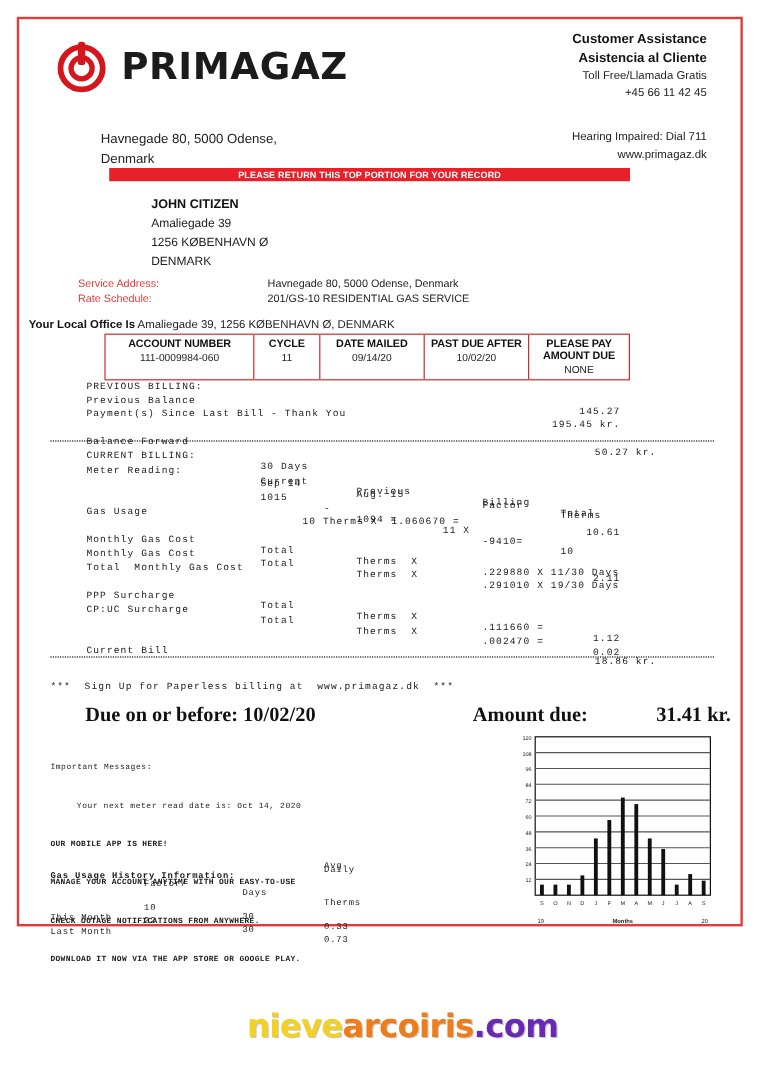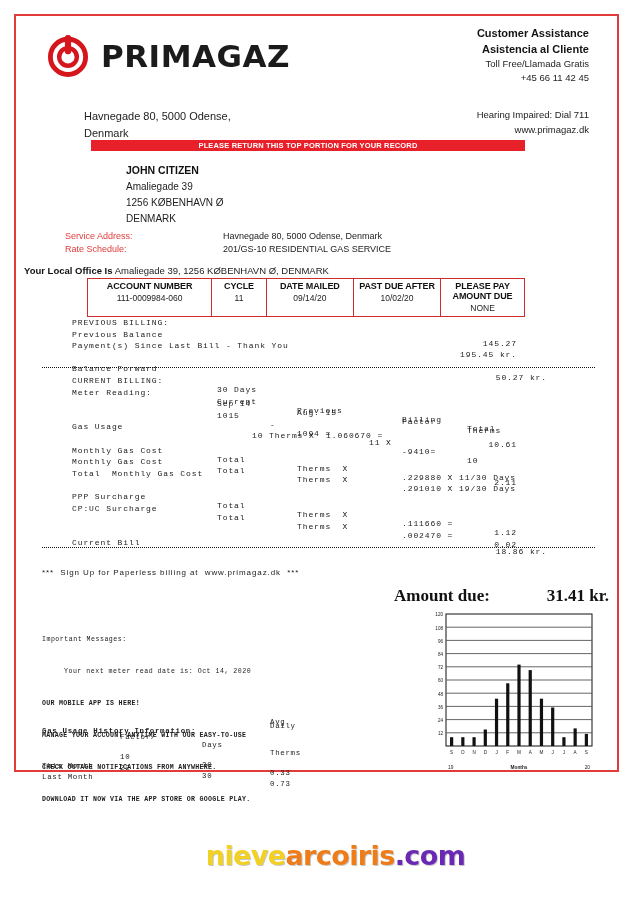--- a/index.html
+++ b/index.html
@@ -196,21 +196,21 @@
     left: 26px;
     width: 553px;
     border-top: 1.6px dotted #111;
   }
 
   
   #paperless {
     position: absolute;
     left: 26px;
     top: 552px;
-    font-family: Liberation Sans, sans-serif;
+    font-family: Liberation Mono, monospace;
     font-size: 8px;
     letter-spacing: 0.9px;
     color: #1b1b1b;
     white-space: pre;
   }
 
   
   #due-line {
     position: absolute;
     left: 55px;
@@ -463,20 +463,21 @@
       <span class="c-desc">Current Bill</span>
       <span class="c-amt2">18.86 kr.</span>
     </div>
   </div>
 
   <div class="rule-dotted" style="top:351px"></div>
   <div class="rule-dotted" style="top:531px"></div>
 
   <div id="paperless">***  Sign Up for Paperless billing at  www.primagaz.dk  ***</div>
 
+  <div id="due-line">Due on or before: 10/02/20</div>
   <div id="amount-line">
     <span>Amount due:</span>
     <span>31.41 kr.</span>
   </div>
 
   <div id="messages">
     <div class="msg-head">Important Messages:</div>
     <div class="msg-sub" style="padding-left:22px">Your next meter read date is: Oct 14, 2020</div>
     <div class="msg-caps">OUR MOBILE APP IS HERE!</div>
     <div class="msg-caps">MANAGE YOUR ACCOUNT ANYTIME WITH OUR EASY-TO-USE</div>

